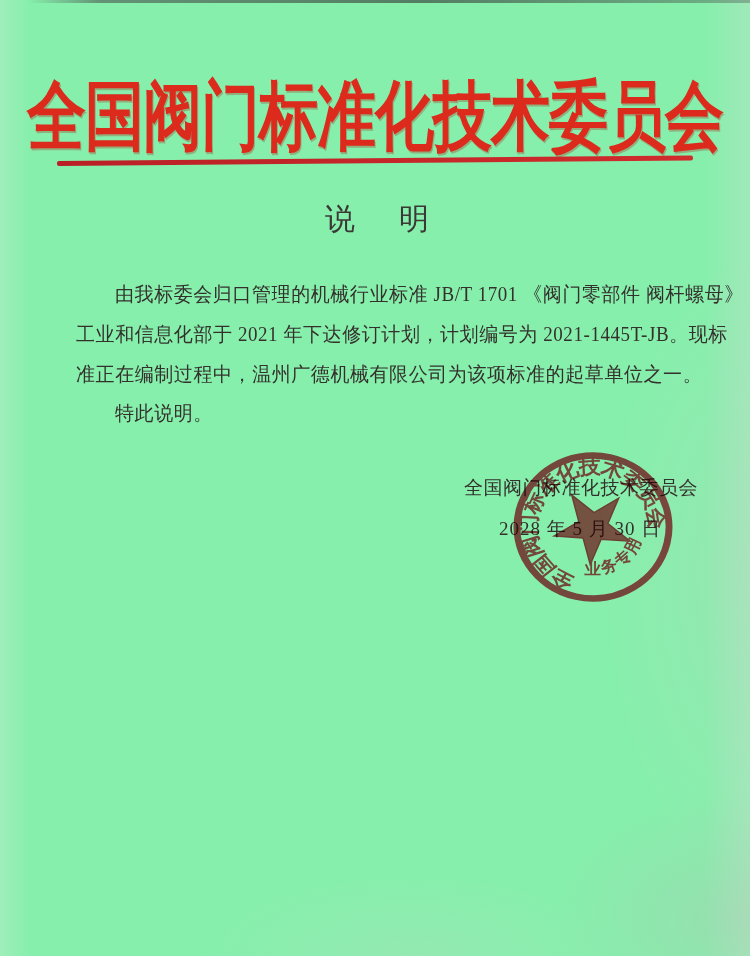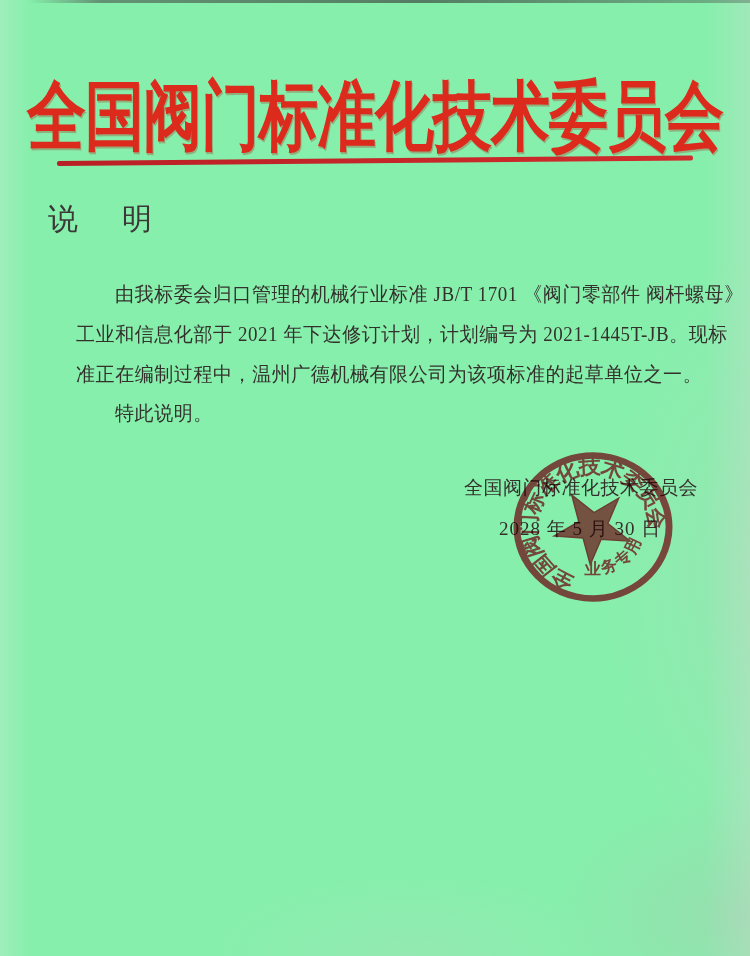--- a/index.html
+++ b/index.html
@@ -35,20 +35,21 @@
     text-shadow:1px 1px 0 rgba(170,30,20,.30);
   }
   .letterhead-rule{
     position:absolute;top:161px;left:57px;width:636px;height:5px;
     background:linear-gradient(90deg,#b92026,#d02c2c);
     transform:rotate(-0.5deg);transform-origin:left center;
     border-radius:2px;
   }
   .doc-heading{
     position:absolute;top:199px;left:0;width:750px;
+    text-align:center;
     font-size:30px;color:#3b3836;font-weight:500;
     letter-spacing:44px;padding-left:48px;box-sizing:border-box;
   }
   .bline{
     position:absolute;
     font-size:20px;color:#34312d;
     white-space:nowrap;letter-spacing:.6px;
     transform:scaleX(.95);transform-origin:left center;
   }
   .l1{top:281px;left:115px;}

